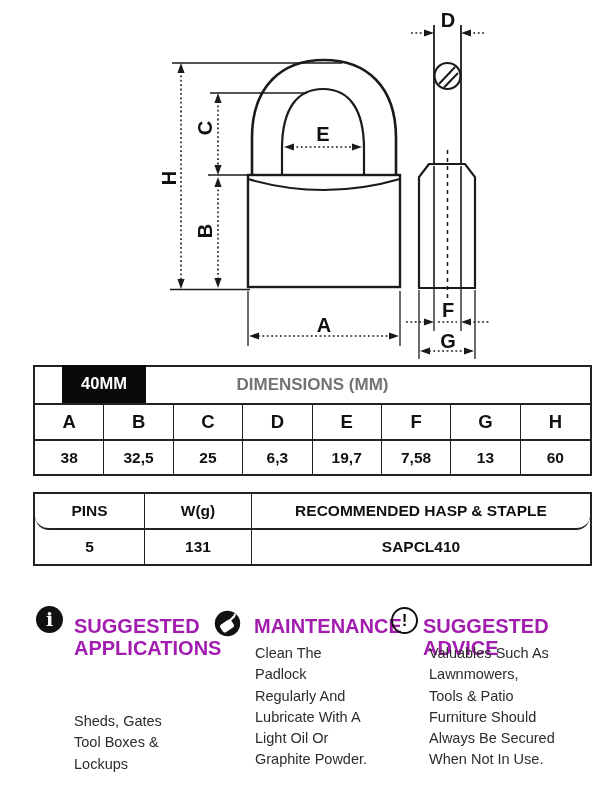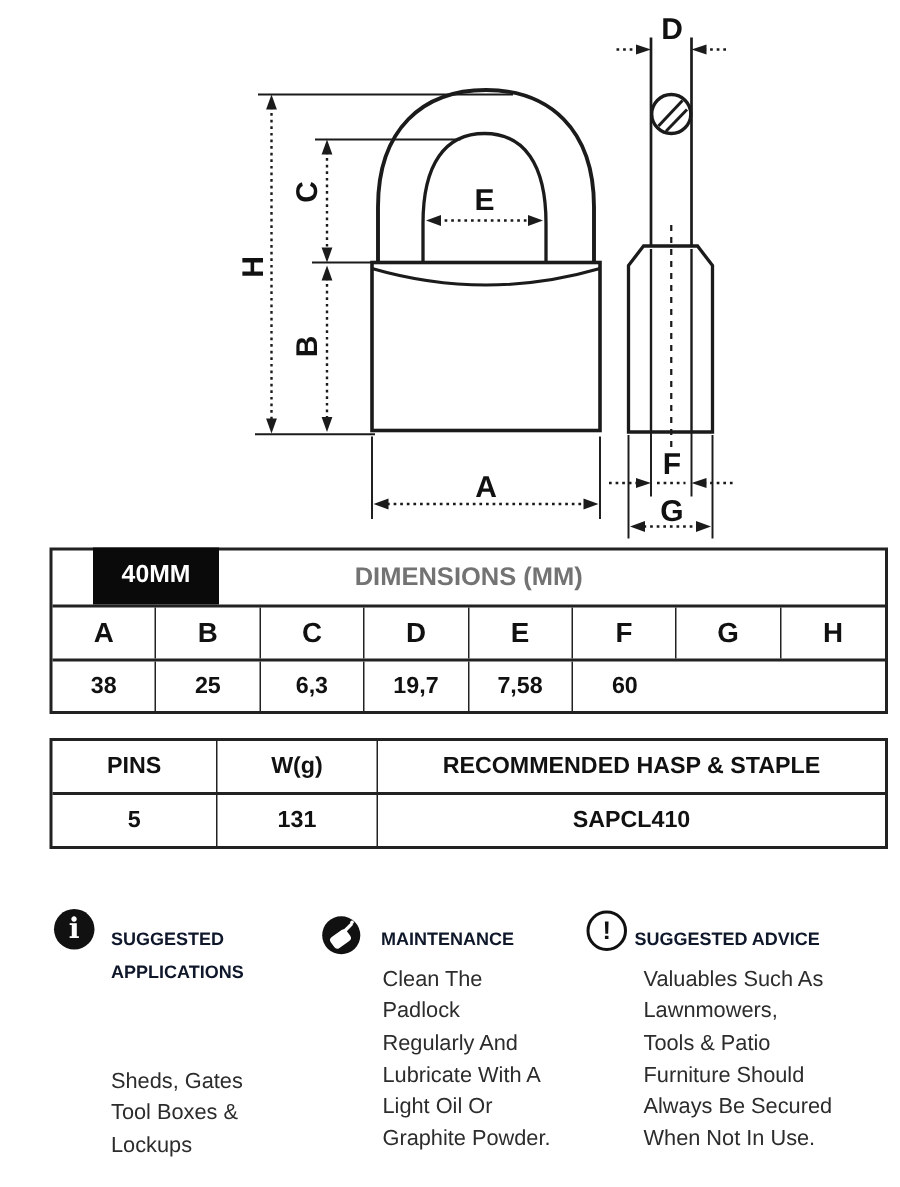--- a/index.html
+++ b/index.html
@@ -16,28 +16,28 @@
   .dim-row{display:grid;grid-template-columns:repeat(8,1fr);}
   .dim-row.letters{height:34px;border-bottom:2px solid #222;}
   .dim-row.values{height:33px;}
   .dim-cell{display:flex;align-items:center;justify-content:center;border-right:1.6px solid #222;font-weight:bold;color:#111;}
   .dim-cell:last-child{border-right:none;}
   .letters .dim-cell{font-size:18.5px;}
   .values .dim-cell{font-size:15.5px;}
 
   
   .spec-table{position:absolute;left:33px;top:492px;width:559px;border:2.4px solid #222;box-sizing:border-box;}
-  .spec-row{display:grid;grid-template-columns:110px 107px 1fr;height:34px;}
+  .spec-row{display:grid;grid-template-columns:110px 107px 1fr;height:34px;border-radius:14px;}
   .spec-row.head{border-bottom:2px solid #222;}
   .spec-cell{display:flex;align-items:center;justify-content:center;border-right:1.6px solid #222;
              font-weight:bold;font-size:15.5px;color:#111;}
   .spec-cell:last-child{border-right:none;}
 
   
-  .info-heading{position:absolute;font-weight:bold;font-size:12px;line-height:21.5px;color:#0f172a;white-space:pre-line;}
+  .info-heading{position:absolute;font-weight:bold;font-size:20px;line-height:21.5px;color:#a21caf;white-space:pre-line;}
   .info-body{position:absolute;font-size:14.5px;line-height:21.3px;color:#2c2c2c;white-space:pre-line;}
   .icon{position:absolute;box-sizing:border-box;display:flex;align-items:center;justify-content:center;}
   .icon-info{left:36px;top:606px;width:27px;height:27px;border-radius:50%;background:#111;color:#fff;
              font-family:"DejaVu Serif",serif;font-weight:bold;font-size:19px;line-height:1;}
   .icon-oil{left:214px;top:610px;width:27px;height:27px;}
   .icon-alert{left:391px;top:607px;width:27px;height:27px;border-radius:50%;border:2.6px solid #111;
               color:#111;font-weight:bold;font-size:17px;line-height:1;}
 </style>
 </head>
 <body>
@@ -159,24 +159,26 @@
       <div class="dim-cell">B</div>
       <div class="dim-cell">C</div>
       <div class="dim-cell">D</div>
       <div class="dim-cell">E</div>
       <div class="dim-cell">F</div>
       <div class="dim-cell">G</div>
       <div class="dim-cell">H</div>
     </div>
     <div class="dim-row values">
       <div class="dim-cell">38</div>
+      <div class="dim-cell">32,5</div>
       <div class="dim-cell">25</div>
       <div class="dim-cell">6,3</div>
       <div class="dim-cell">19,7</div>
       <div class="dim-cell">7,58</div>
+      <div class="dim-cell">13</div>
       <div class="dim-cell">60</div>
     </div>
   </div>
 
   <div class="spec-table">
     <div class="spec-row head">
       <div class="spec-cell">PINS</div>
       <div class="spec-cell">W(g)</div>
       <div class="spec-cell">RECOMMENDED HASP &amp; STAPLE</div>
     </div>

